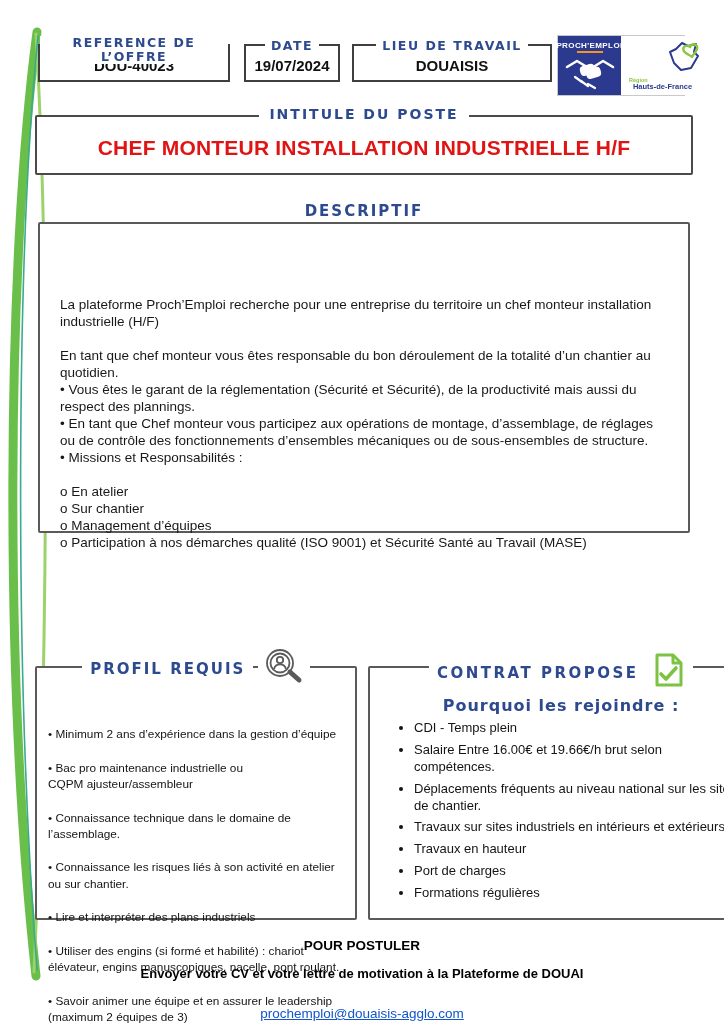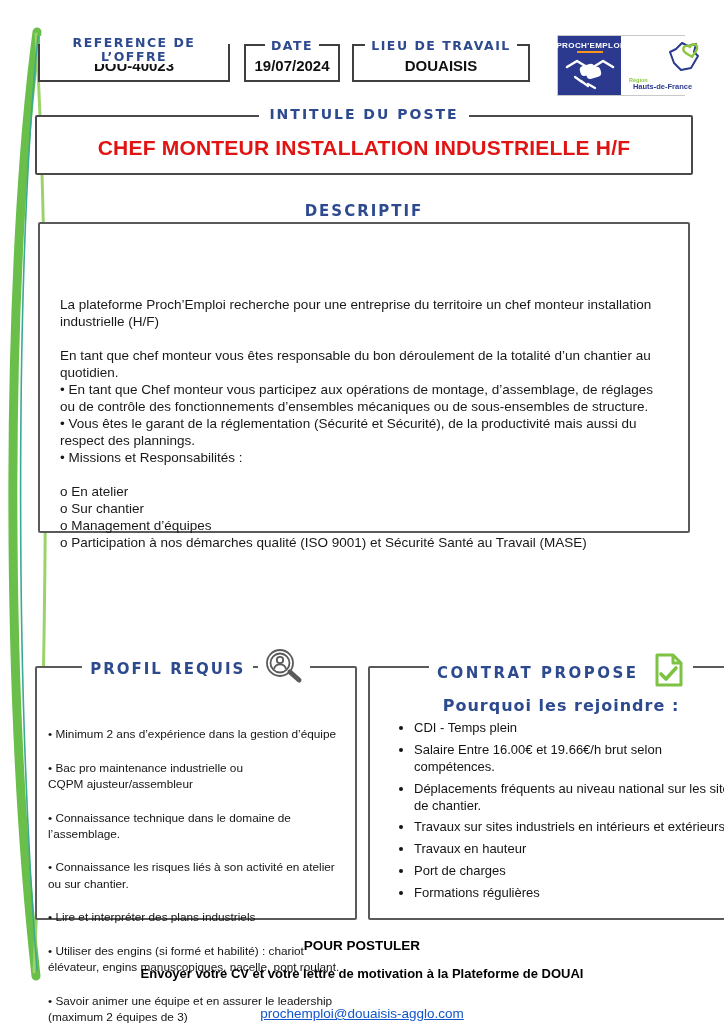--- a/index.html
+++ b/index.html
@@ -76,21 +76,21 @@
   <div class="hdr-box" style="left:38px;top:44px;width:192px;">
     <div class="legend"><span class="ltxt">REFERENCE DE L’OFFRE</span></div>
     <div class="hdr-val">DOU-40023</div>
   </div>
 
   <div class="hdr-box" style="left:244px;top:44px;width:96px;">
     <div class="legend"><span class="ltxt">DATE</span></div>
     <div class="hdr-val">19/07/2024</div>
   </div>
 
-  <div class="hdr-box" style="left:352px;top:44px;width:178px;">
+  <div class="hdr-box" style="left:352px;top:44px;width:200px;">
     <div class="legend"><span class="ltxt">LIEU DE TRAVAIL</span></div>
     <div class="hdr-val">DOUAISIS</div>
   </div>
 
   <div class="logo">
     <div class="logo-left">
       <div class="logo-brand">PROCH'EMPLOI</div>
       <div class="logo-bar"></div>
       <svg width="54" height="38" viewBox="0 0 54 38" style="margin-top:2px;">
         <g fill="none" stroke="#ffffff" stroke-width="2.6" stroke-linecap="round" stroke-linejoin="round">
@@ -119,22 +119,22 @@
   <div class="doc-box" style="left:35px;top:115px;width:658px;height:60px;">
     <div class="legend"><span class="ltxt">INTITULE DU POSTE</span></div>
     <div class="job-title">CHEF MONTEUR INSTALLATION INDUSTRIELLE H/F</div>
   </div>
 
   <div class="doc-box" style="left:38px;top:222px;width:652px;height:311px;border-color:#5a5a5a;">
     <div class="legend" style="top:-22px;"><span class="ltxt" style="font-size:15px;">DESCRIPTIF</span></div>
     <div class="desc-content">
       <p class="para">La plateforme Proch’Emploi recherche pour une entreprise du territoire un chef monteur installation industrielle (H/F)</p>
       <p class="para gap-top">En tant que chef monteur vous êtes responsable du bon déroulement de la totalité d’un chantier au quotidien.</p>
+      <p class="para">• Vous êtes le garant de la réglementation (Sécurité et Sécurité), de la productivité mais aussi du respect des plannings.</p>
       <p class="para">• En tant que Chef monteur vous participez aux opérations de montage, d’assemblage, de réglages ou de contrôle des fonctionnements d’ensembles mécaniques ou de sous-ensembles de structure.</p>
-      <p class="para">• Vous êtes le garant de la réglementation (Sécurité et Sécurité), de la productivité mais aussi du respect des plannings.</p>
       <p class="para">• Missions et Responsabilités :</p>
       <p class="para gap-top">o En atelier</p>
       <p class="para">o Sur chantier</p>
       <p class="para">o Management d’équipes</p>
       <p class="para">o Participation à nos démarches qualité (ISO 9001) et Sécurité Santé au Travail (MASE)</p>
     </div>
   </div>
 
   <div class="doc-box" style="left:35px;top:666px;width:322px;height:254px;border-color:#5a5a5a;">
     <div class="profil-legend">

